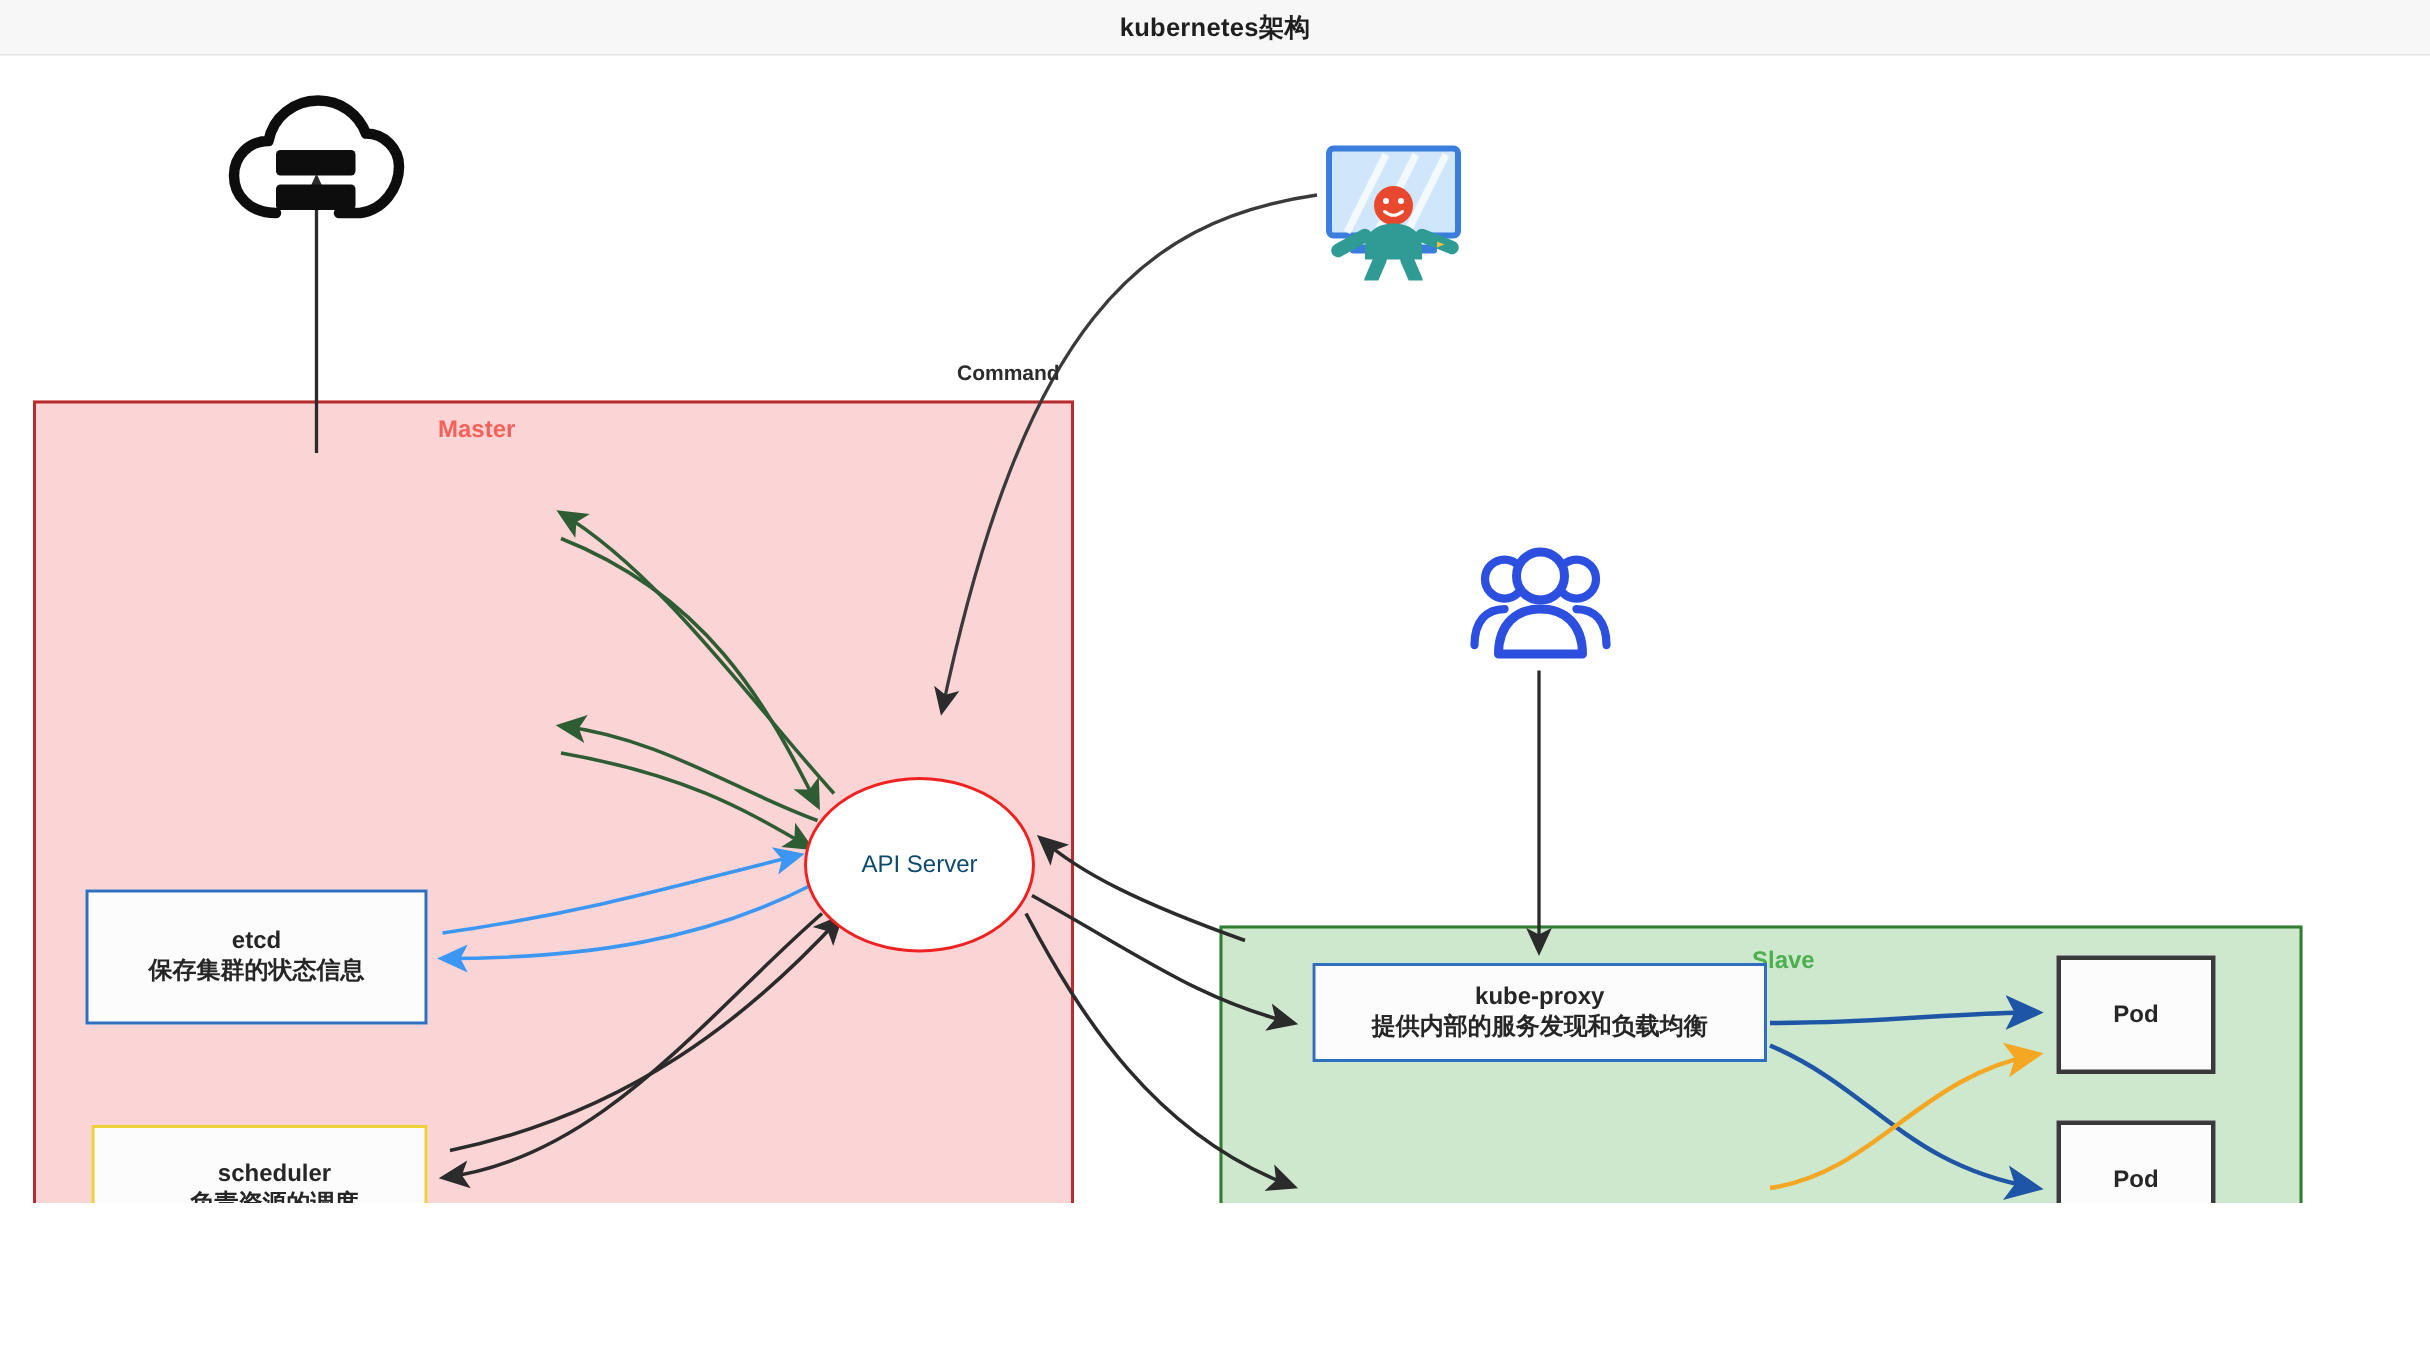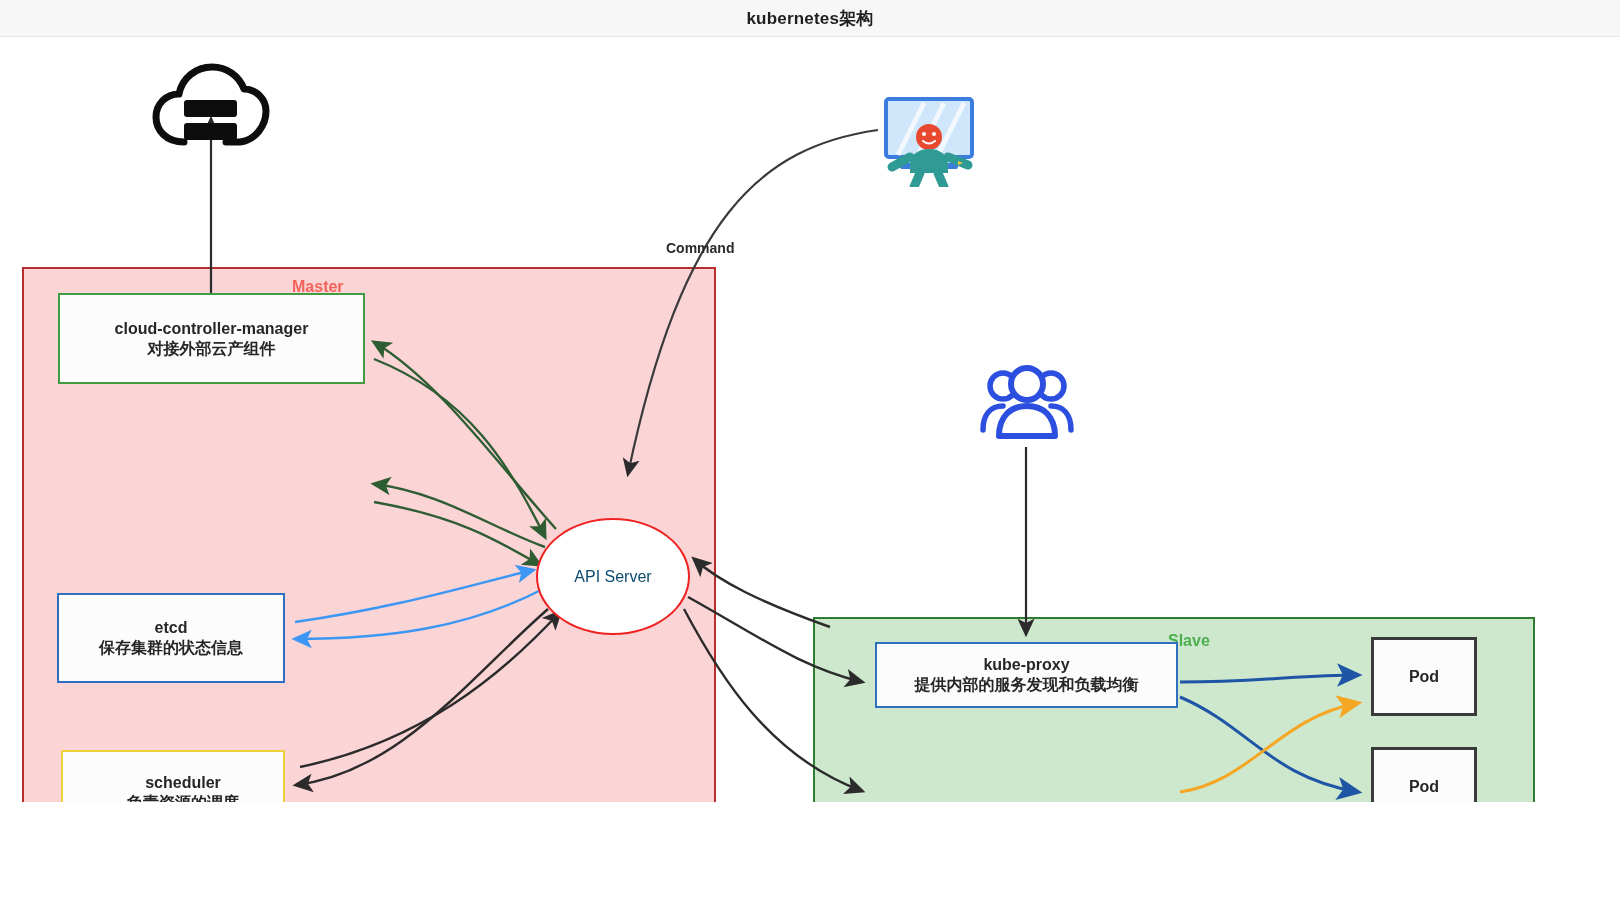--- a/index.html
+++ b/index.html
@@ -137,21 +137,20 @@
     color: #0c4a6e;
     white-space: nowrap;
   }
   
   .edge-label {
     position: absolute;
     font-size: 14px;
     font-weight: bold;
     color: #2b2b2b;
     white-space: nowrap;
-    margin-left: 28px;
   }
   #command-label { left: 638px; top: 203px; }
   
   .icon-wrap { position: absolute; }
   #cloud-icon  { left: 152px; top: 25px;  width: 118px; height: 92px; }
   #monitor-icon{ left: 880px; top: 58px;  width: 98px;  height: 92px; }
   #users-icon  { left: 979px; top: 325px; width: 96px;  height: 80px; }
   
   .watermark {
     position: absolute;
@@ -238,24 +237,20 @@
 
       <path d="M1180,645 C1260,645 1300,638 1358,638" fill="none" stroke="#1f55a5" stroke-width="3" marker-end="url(#ah-podblue)"></path>
 
       <path d="M1180,660 C1250,690 1270,740 1358,755" fill="none" stroke="#1f55a5" stroke-width="3" marker-end="url(#ah-podblue)"></path>
 
       <path d="M1180,755 C1250,745 1280,680 1358,666" fill="none" stroke="#f5a623" stroke-width="3" marker-end="url(#ah-orange)"></path>
 
       <path d="M1180,770 C1250,790 1300,780 1358,778" fill="none" stroke="#f5a623" stroke-width="3" marker-end="url(#ah-orange)"></path>
     </svg>
 
-    <div class="node border-green" id="node-ccm">
-      <div class="line1">cloud-controller-manager</div>
-      <div class="line2">对接外部云产组件</div>
-    </div>
 
 
     <div class="node border-blue" id="node-etcd">
       <div class="line1">etcd</div>
       <div class="line2">保存集群的状态信息</div>
     </div>
 
     <div class="node border-yellow" id="node-sched">
       <div class="line1">scheduler</div>
       <div class="line2">负责资源的调度</div>

